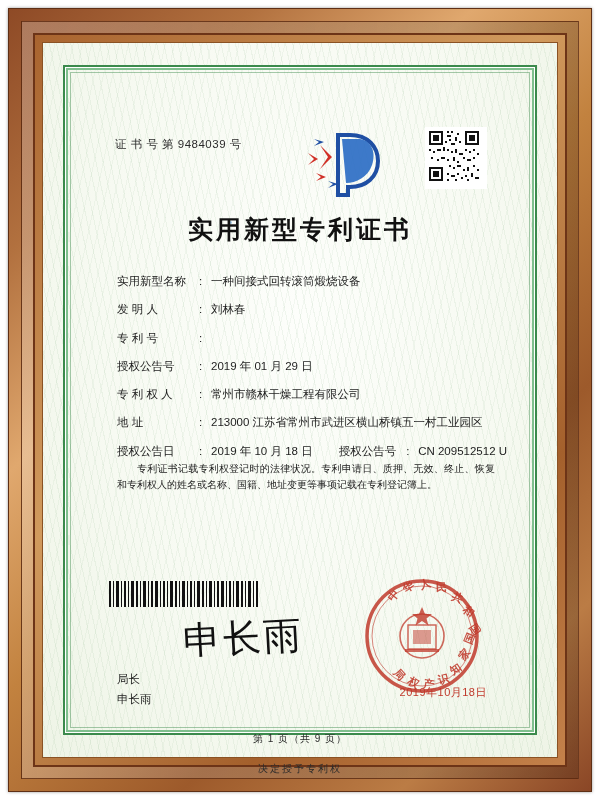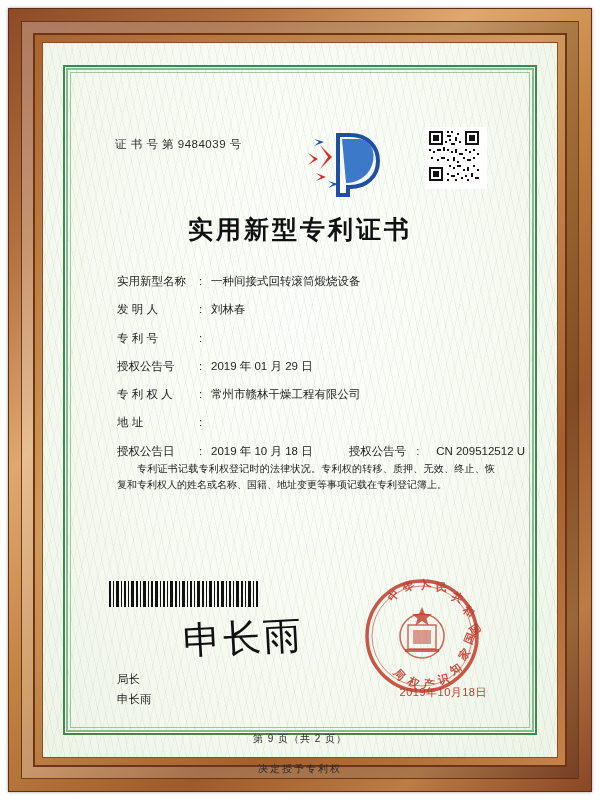--- a/index.html
+++ b/index.html
@@ -169,31 +169,30 @@
     flex: 0 0 12px;
   }
   .field-value {
     flex: 1 1 auto;
     white-space: nowrap;
     overflow: hidden;
     text-overflow: ellipsis;
   }
   .field-row.split .field-value {
     flex: 0 0 auto;
-    margin-right: 36px;
+    margin-right: 26px;
   }
   .field-label2 {
     flex: 0 0 auto;
     white-space: nowrap;
     margin-right: 10px;
   }
   .field-value2 {
     flex: 1 1 auto;
     white-space: nowrap;
-    margin-left: 8px;
   }
 
   
   .body-text {
     position: absolute;
     left: 74px;
     right: 62px;
     top: 418px;
     font-size: 10px;
     line-height: 16px;
@@ -414,34 +413,35 @@
 
         <div class="field-row">
           <span class="field-label">专 利 权 人</span>
           <span class="field-colon">:</span>
           <span class="field-value">常州市赣林干燥工程有限公司</span>
         </div>
 
         <div class="field-row">
           <span class="field-label">地        址</span>
           <span class="field-colon">:</span>
+          <span class="field-value">213000  江苏省常州市武进区横山桥镇五一村工业园区</span>
         </div>
 
         <div class="field-row split">
           <span class="field-label">授权公告日</span>
           <span class="field-colon">:</span>
           <span class="field-value">2019 年 10 月 18 日</span>
           <span class="field-label2">授权公告号</span>
           <span class="field-colon">:</span>
           <span class="field-value2">CN 209512512 U</span>
         </div>
       </div>
 
       <div class="body-text">
-        <p>专利证书记载专利权登记时的法律状况。专利权的转移、质押、无效、终止、恢复和专利权人的姓名或名称、国籍、地址变更等事项记载在专利登记簿上。</p>
+        <p>专利证书记载专利权登记时的法律状况。专利申请日、质押、无效、终止、恢复和专利权人的姓名或名称、国籍、地址变更等事项记载在专利登记簿上。</p>
       </div>
 
       <div class="barcode">
         <svg viewBox="0 0 150 26" width="150" height="26" preserveAspectRatio="none">
           <g fill="#111">
             <rect x="0" y="0" width="2" height="26"></rect>
               <rect x="4" y="0" width="1" height="26"></rect>
             <rect x="7" y="0" width="3" height="26"></rect>
               <rect x="12" y="0" width="1" height="26"></rect>
             <rect x="15" y="0" width="2" height="26"></rect>
@@ -513,18 +513,18 @@
             <text x="76" y="107" transform="rotate(-14 76 107)">识</text>
             <text x="90" y="98" transform="rotate(-34 90 98)">知</text>
             <text x="101" y="84" transform="rotate(-52 101 84)">家</text>
             <text x="108" y="68" transform="rotate(-68 108 68)">国</text>
           </g>
         </svg>
       </div>
 
       <div class="seal-date">2019年10月18日</div>
 
-      <div class="page-no">第 9 页（共 2 页）</div>
+      <div class="page-no">第 1 页（共 9 页）</div>
       <div class="footnote">决定授予专利权</div>
 
     </div>
   </div>
 </div>
 
 </body></html>

